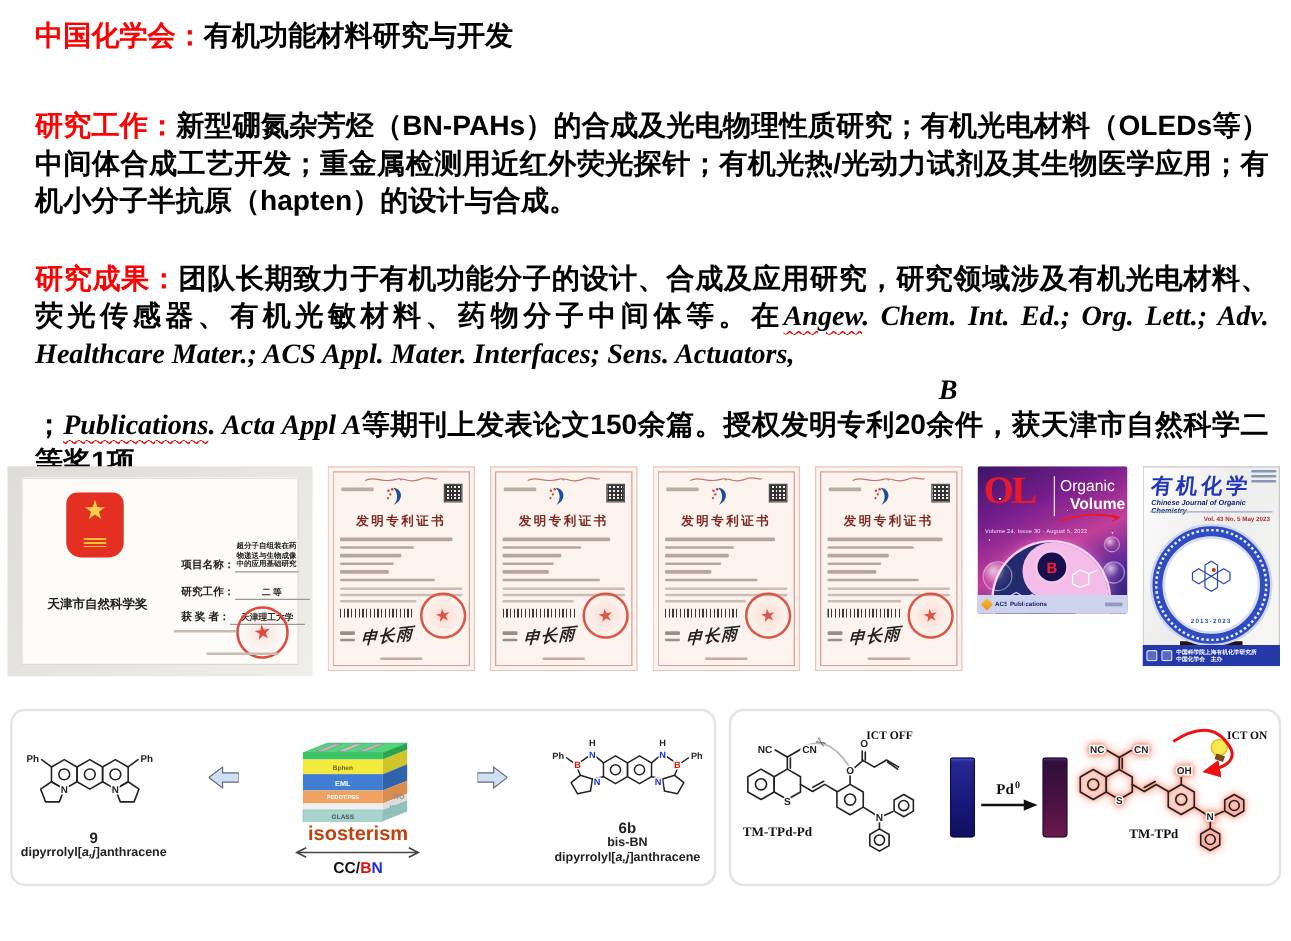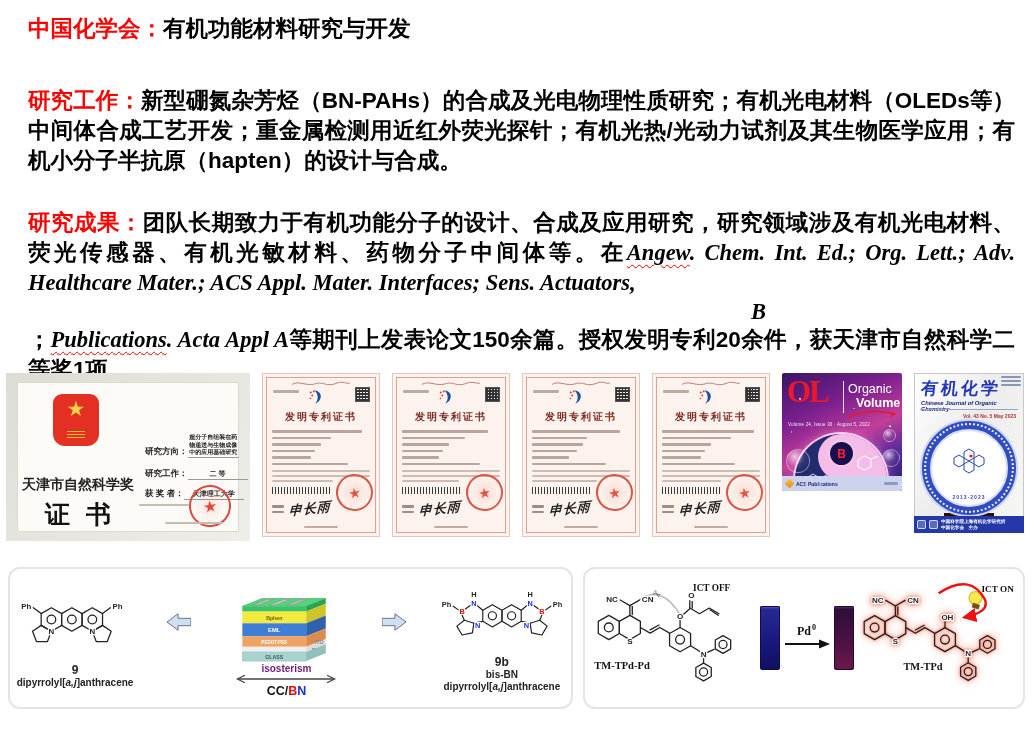--- a/index.html
+++ b/index.html
@@ -25,21 +25,21 @@
 
   .award { flex:none; width:244px; height:168px; background:linear-gradient(135deg,#dedcd6,#efeee9);
            padding:9px 11px; box-sizing:border-box; }
   .award-paper { position:relative; width:100%; height:100%; background:#fcfbf8;
                  box-shadow:inset 0 0 0 1px #ddd9cf; font-weight:bold; }
   .emblem { position:absolute; left:36px; top:12px; width:46px; height:52px; background:#e33022;
             border-radius:9px 9px 12px 12px; display:flex; align-items:flex-start; justify-content:center;
             color:#ffd24a; font-size:21px; line-height:30px; }
   .emblem::after { content:""; position:absolute; bottom:8px; width:18px; height:8px;
             background:repeating-linear-gradient(0deg,#f6c235 0 1.5px,transparent 1.5px 3px); }
-  .aw-org { position:absolute; left:2px; top:94px; width:118px; text-align:center; font-size:14px; color:#222; }
+  .aw-org { position:absolute; left:2px; top:94px; width:118px; text-align:center; font-size:10px; color:#222; }
   .aw-title { position:absolute; left:2px; top:116px; width:118px; text-align:center; font-size:25px;
               letter-spacing:16px; text-indent:16px; color:#111; }
   .aw-intro { position:absolute; left:128px; top:16px; width:102px; font-size:8px; line-height:11px; color:#333; }
   .aw-field { position:absolute; left:128px; display:flex; font-size:8.5px; color:#222; align-items:flex-end; }
   .aw-flabel { flex:none; }
   .aw-fvalue { border-bottom:1px solid #999; min-width:56px; text-align:center; font-size:7px; padding:0 2px; }
   .aw-pvalue { border-bottom:1px solid #999; width:62px; font-size:6px; line-height:7.5px; text-align:center; }
   .aw-seal { position:absolute; right:8px; bottom:5px; width:38px; height:38px; border:2px solid #e0493a;
              border-radius:50%; color:#e0493a; display:flex; align-items:center; justify-content:center;
              font-size:16px; transform:rotate(-8deg);
@@ -153,21 +153,21 @@
   .clip-a { position:absolute; left:0; bottom:5px; width:16px; height:9px; background:#8a8a84; transform:rotate(12deg); }
   .device-b { width:78px; height:64px; background:#041035; position:relative; overflow:hidden; border-radius:2px; }
   .screen-b { position:absolute; left:8px; top:6px; width:58px; height:48px; border:2px solid #4ec4ff;
               transform:rotate(6deg); box-shadow:0 0 12px rgba(60,140,255,.9);
               background:radial-gradient(circle at 50% 50%,#eaffff 0%,#66b8ff 28%,#0a2fb4 70%); }
   .struct-col { display:flex; flex-direction:column; align-items:center; flex:none; }
   .cnum { font-size:12px; font-weight:bold; color:#222; }
   .cname { font-size:10px; font-weight:bold; color:#222; white-space:nowrap; line-height:12px; }
   .blk-arrow { flex:none; margin:0 -3px; transform:translateY(-16px); }
   .stack-col { display:flex; flex-direction:column; align-items:center; flex:none; }
-  .iso { font-size:10px; font-weight:bold; color:#701a75; margin-top:-2px; }
+  .iso { font-size:16px; font-weight:bold; color:#c2410c; margin-top:-2px; }
   .ccbn { font-size:12.5px; font-weight:bold; color:#111; }
   .ccbn .rb { color:#e01010; }
   .ccbn .bb { color:#1530dd; }
   .cuvette { width:20px; height:64px; border-radius:2px 2px 3px 3px; flex:none; }
   .cv1 { background:linear-gradient(180deg,#2a2a96 0%,#17177a 60%,#101060 100%);
          box-shadow:inset 0 0 0 1px #0b0b50, inset 0 2px 2px rgba(130,130,255,.5); }
   .cv2 { background:linear-gradient(180deg,#2a0f3a 0%,#4a1242 55%,#6a1a4a 100%);
          box-shadow:inset 0 0 0 1px #240830, inset 0 2px 2px rgba(200,120,255,.3); }
 
   
@@ -195,23 +195,22 @@
   <p class="tline p3"><span class="red">研究成果：</span><span>团队长期致力于有机功能分子的设计、合成及应用研究，研究领域涉及有机光电材料、荧光传感器、有机光敏材料、药物分子中间体等。在</span><span class="journal squiggle">Angew</span><span class="journal">. Chem. Int. Ed.; </span><span class="journal">Org. Lett.; </span><span class="journal">Adv. Healthcare Mater.; </span><span class="journal">ACS Appl. Mater. Interfaces; </span><span class="journal">Sens.  Actuators,</span></p>
   <div class="bline">B</div>
   <p class="tline"><span>；</span><span class="journal squiggle">Publications</span><span class="journal">. Acta Appl A</span><span>等期刊上发表论文150余篇。授权发明专利20余件，获天津市自然科学二等奖1项。</span></p>
 
   <div class="cert-row">
 
     <div class="award">
       <div class="award-paper">
         <div class="emblem">★</div>
         <div class="aw-org">天津市自然科学奖</div>
-        <div class="aw-title">证书</div>
         <div class="aw-field" style="top:52px;">
-          <span class="aw-flabel">研究方向：</span>
+          <span class="aw-flabel">项目名称：</span>
           <span class="aw-pvalue">超分子自组装在药物递送与生物成像中的应用基础研究</span>
         </div>
         <div class="aw-field" style="top:86px;">
           <span class="aw-flabel">研究工作：</span>
           <span class="aw-fvalue">二 等</span>
         </div>
         <div class="aw-field" style="top:106px;">
           <span class="aw-flabel">获 奖 者：</span>
           <span class="aw-fvalue">天津理工大学</span>
         </div>
@@ -560,21 +559,21 @@
           <text x="160" y="31" class="at">Ph</text>
           <text x="47" y="17" class="at">H</text>
           <text x="123" y="17" class="at">H</text>
           <text x="47" y="30" class="at atn">N</text>
           <text x="123" y="30" class="at atn">N</text>
           <text x="31" y="41" class="at atb">B</text>
           <text x="139" y="41" class="at atb">B</text>
           <text x="52" y="60" class="at atn">N</text>
           <text x="118" y="60" class="at atn">N</text>
         </svg>
-        <div class="cnum">9b</div>
+        <div class="cnum">6b</div>
         <div class="cname">bis-BN</div>
         <div class="cname"><span>dipyrrolyl[</span><i>a,j</i><span>]anthracene</span></div>
       </div>
 
     </div>
 
     <div class="panel panel-r">
       <svg width="166" height="114" viewBox="0 0 205 140">
         <path class="skg" d="M56,26 Q86,0 112,44"></path>
         <g class="sk" stroke="#3a3a3a">

